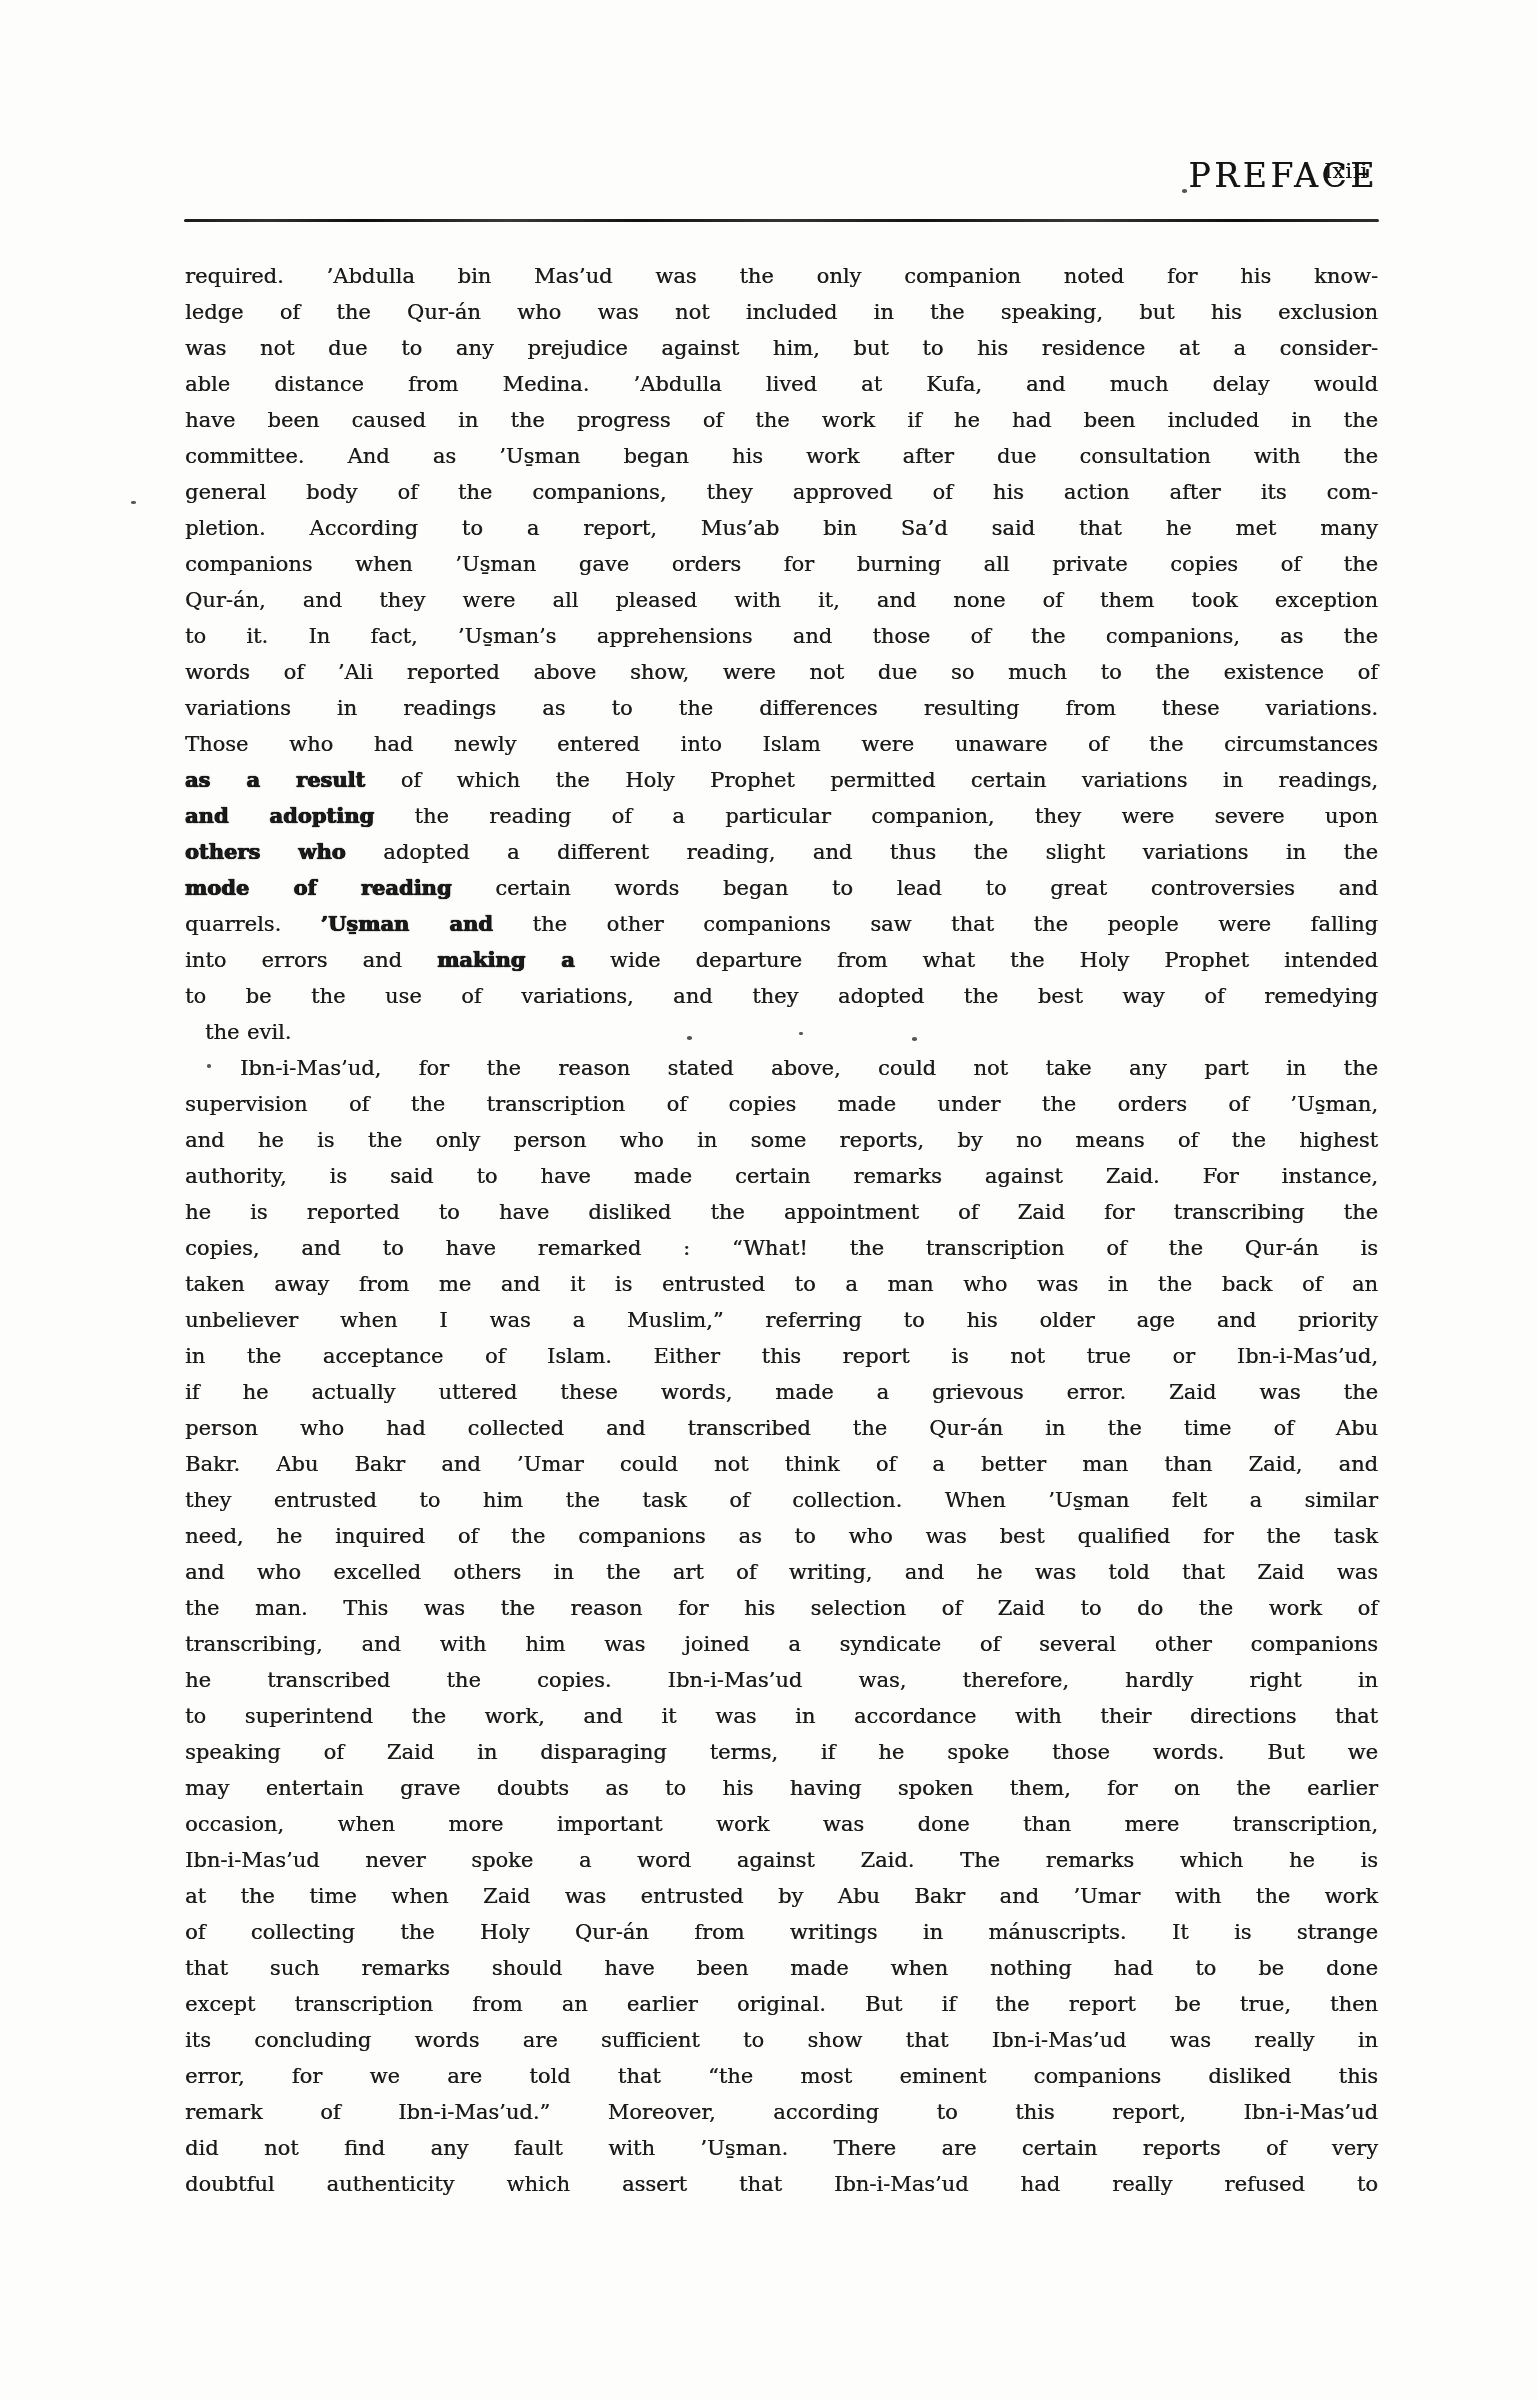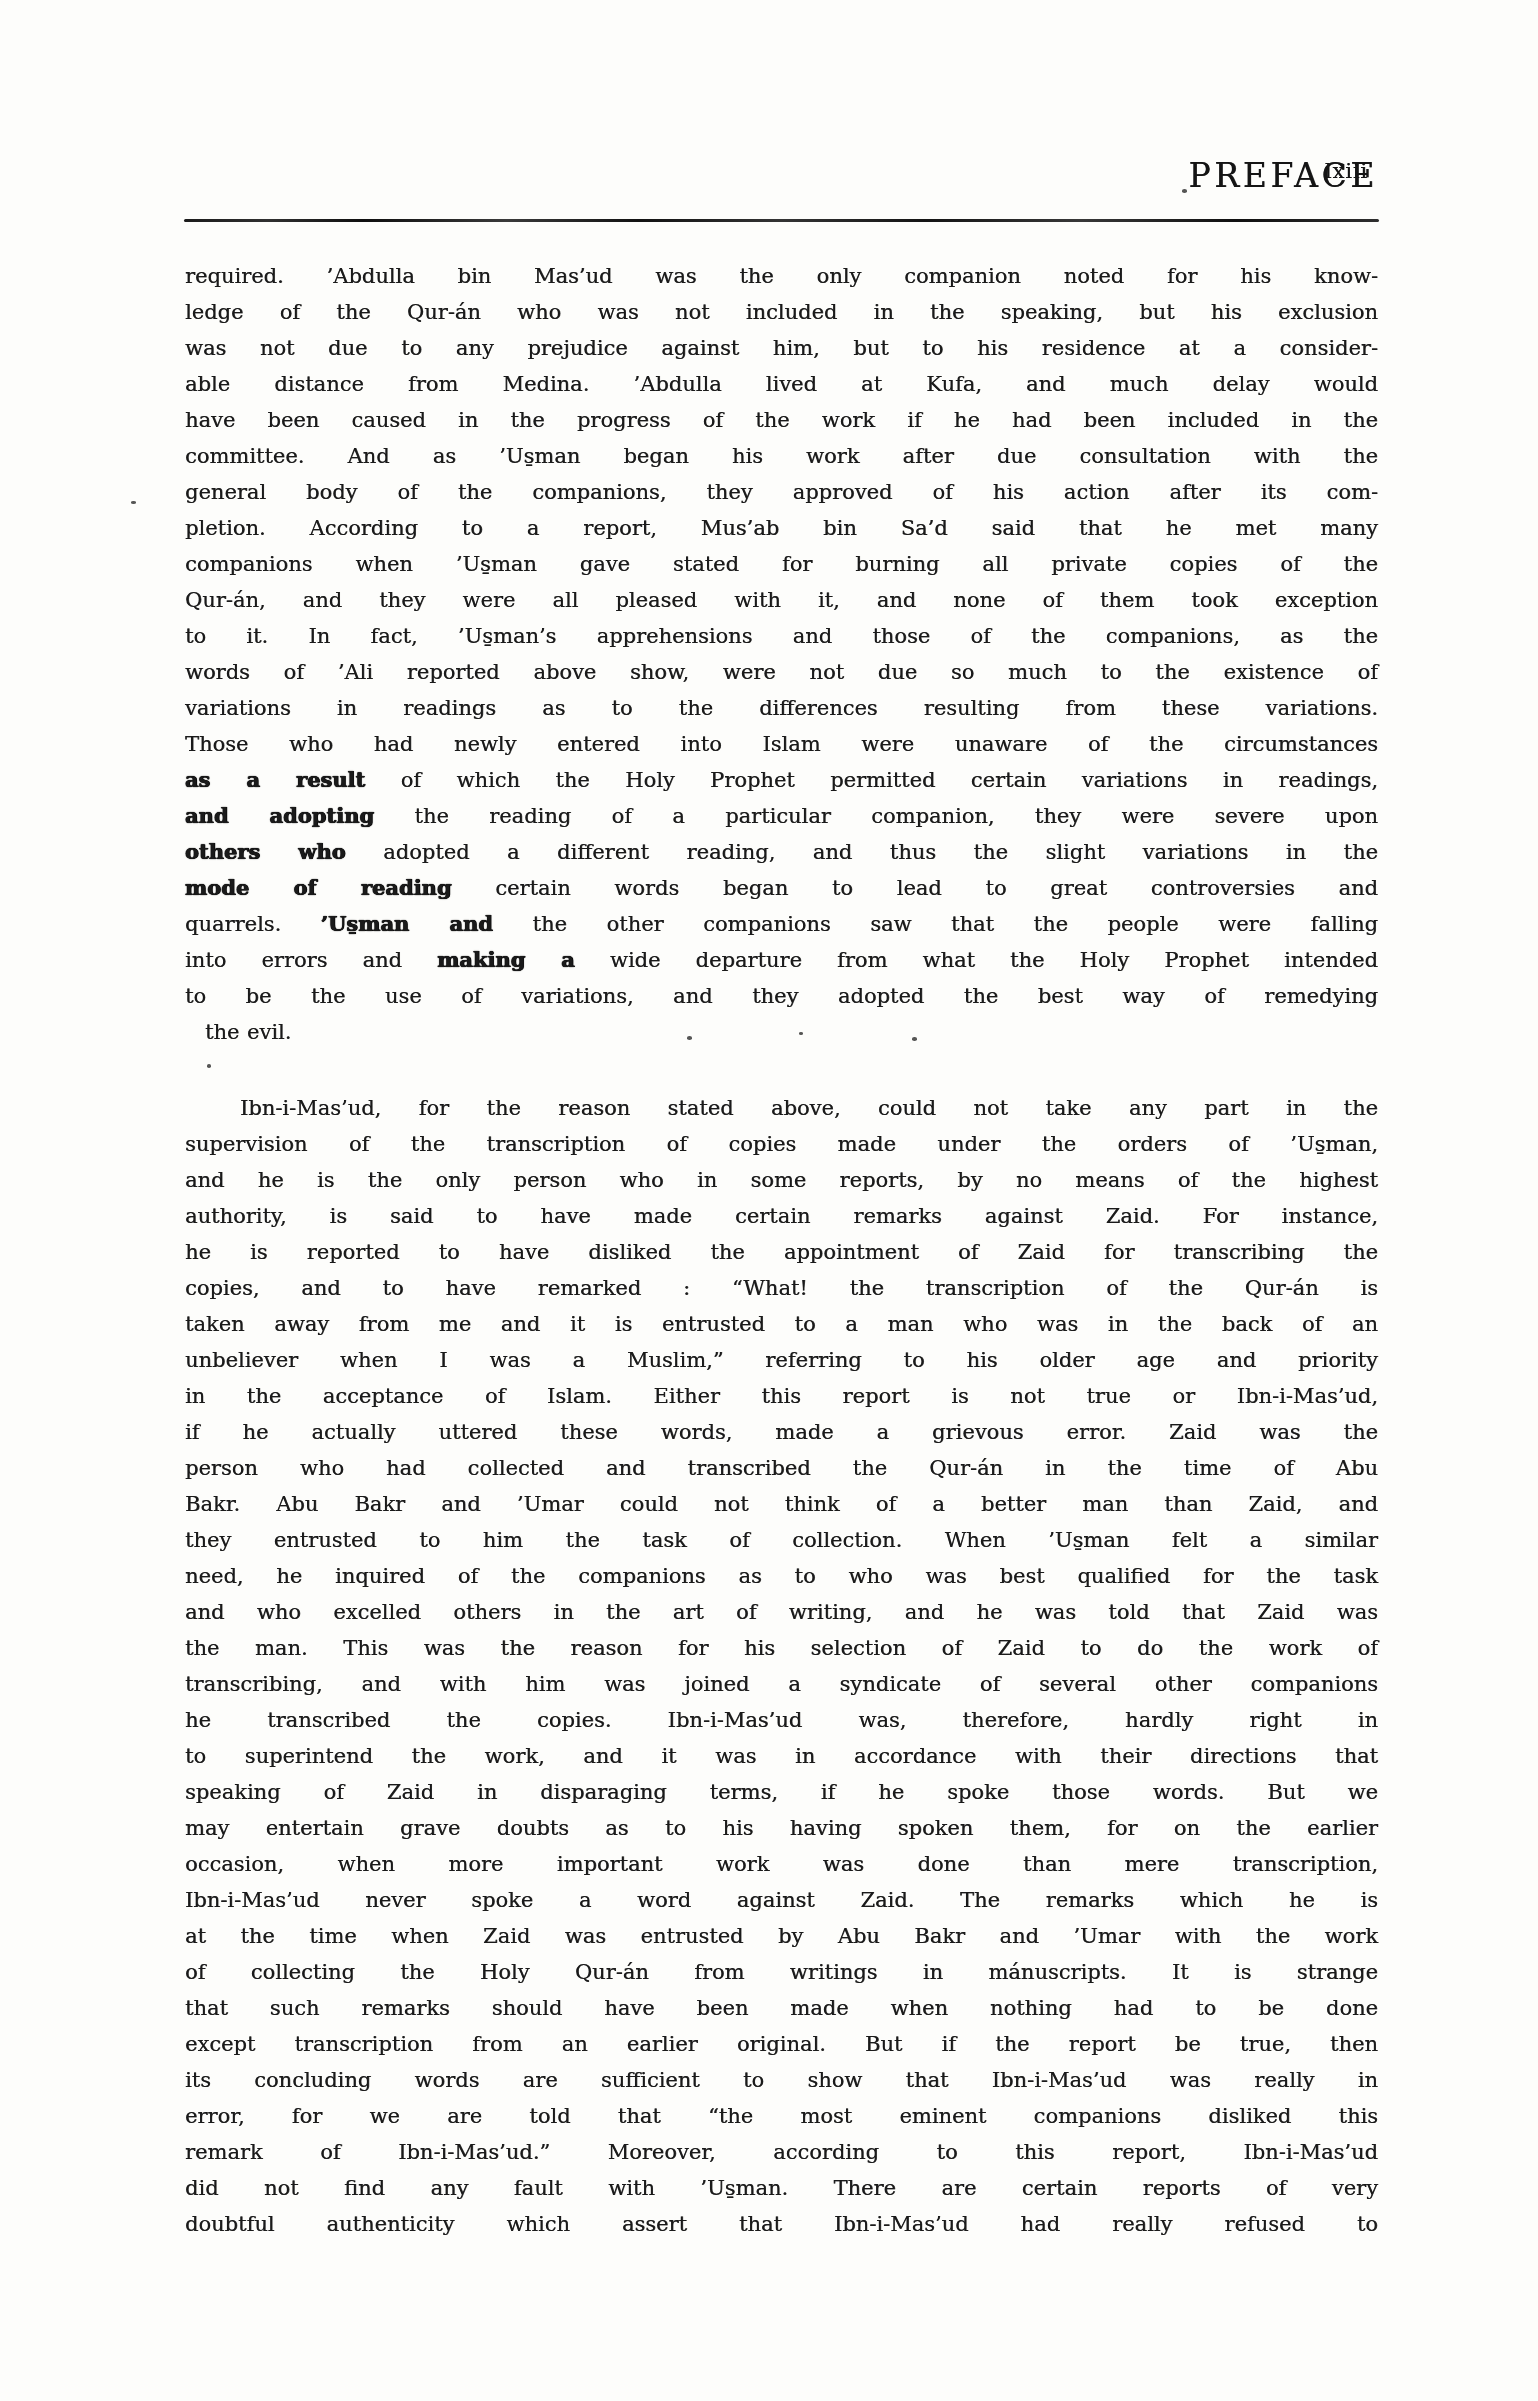--- a/index.html
+++ b/index.html
@@ -34,21 +34,21 @@
   
   .page-body {
     position: absolute; top: 258px; left: 185px; width: 1193px;
     font-size: 21px; line-height: 36px;
     text-shadow: 0.4px 0 0 rgba(25,25,25,0.75);
     word-spacing: 0.9px;
   }
   .para { margin: 0; padding: 0; }
   .line { text-align: justify; text-align-last: justify; }
   .line.last { text-align-last: left; margin-left: 20px; }
-  .line.indent { text-indent: 55px; margin-top: 40px; }
+  .line.indent { text-indent: 55px; }
   .smudge {
     font-weight: bold;
     text-shadow: 0 0 1.2px #000, 0.5px 0 0 #000, -0.4px 0 0 rgba(0,0,0,.7);
   }
   
   .speck { position: absolute; background: #2c2c2c; border-radius: 50%; opacity: .8; }
 </style>
 </head>
 <body>
 
@@ -64,21 +64,21 @@
   <div class="page-body">
       <div class="para">
         <div class="line">required.  ’Abdulla bin Mas’ud was the only companion noted for his know-</div>
         <div class="line">ledge of the Qur-án who was not included in the speaking, but his exclusion</div>
         <div class="line">was not due to any prejudice against him, but to his residence at a consider-</div>
         <div class="line">able distance from Medina.  ’Abdulla lived at Kufa, and much delay would</div>
         <div class="line">have been caused in the progress of the work if he had been included in the</div>
         <div class="line">committee.  And as ’Us̱man began his work after due consultation with the</div>
         <div class="line">general body of the companions, they approved of his action after its com-</div>
         <div class="line">pletion.  According to a report, Mus’ab bin Sa’d said that he met many</div>
-        <div class="line">companions when ’Us̱man gave stated for burning all private copies of the</div>
+        <div class="line">companions when ’Us̱man gave orders for burning all private copies of the</div>
         <div class="line">Qur-án, and they were all pleased with it, and none of them took exception</div>
         <div class="line">to it.  In fact, ’Us̱man’s apprehensions and those of the companions, as the</div>
         <div class="line">words of ’Ali reported above show, were not due so much to the existence of</div>
         <div class="line">variations in readings as to the differences resulting from these variations.</div>
         <div class="line">Those who had newly entered into Islam were unaware of the circumstances</div>
         <div class="line"><span class="smudge">as a result</span> of which the Holy Prophet permitted certain variations in readings,</div>
         <div class="line"><span class="smudge">and adopting</span> the reading of a particular companion, they were severe upon</div>
         <div class="line"><span class="smudge">others who</span> adopted a different reading, and thus the slight variations in the</div>
         <div class="line"><span class="smudge">mode of reading</span> certain words began to lead to great controversies and</div>
         <div class="line">quarrels.  <span class="smudge">’Us̱man and</span> the other companions saw that the people were falling</div>

